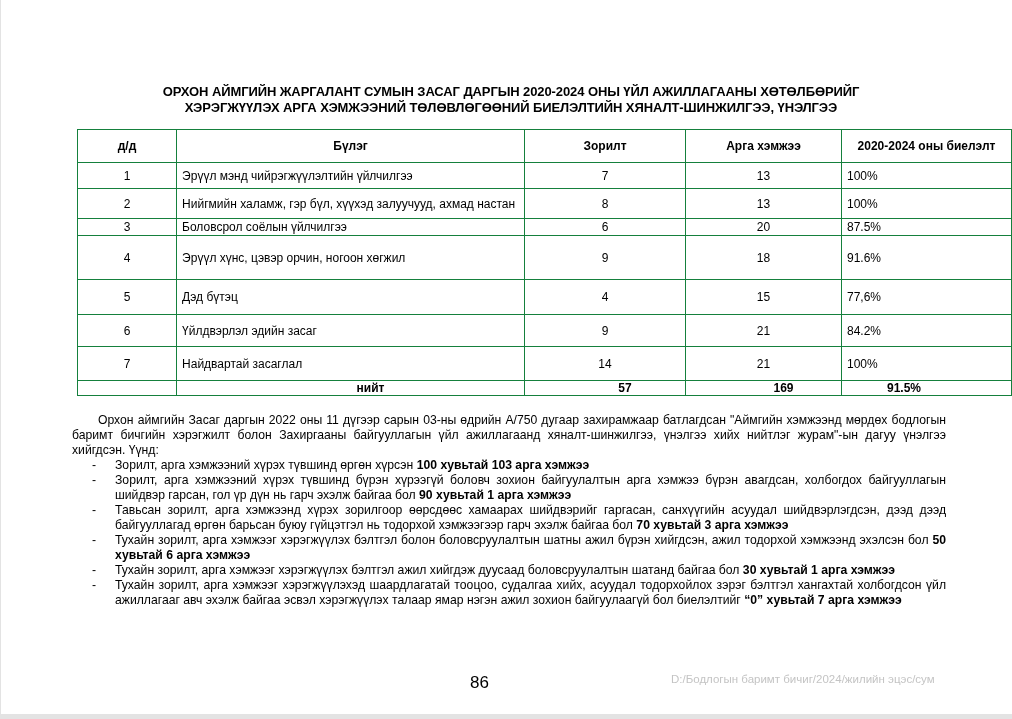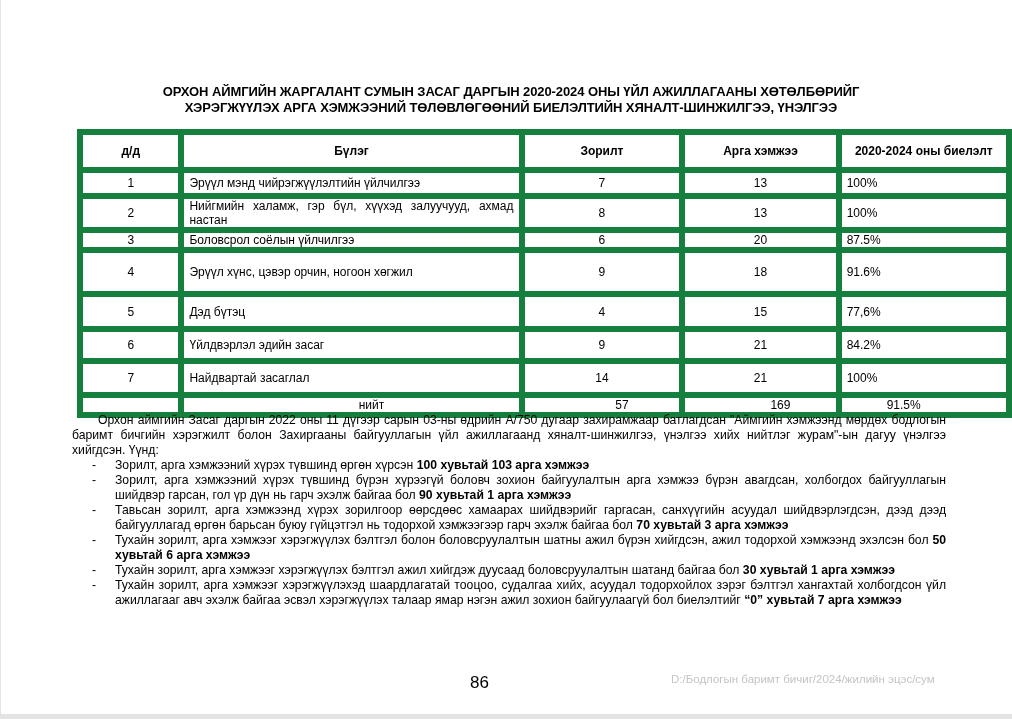--- a/index.html
+++ b/index.html
@@ -36,37 +36,37 @@
     }
     .title div { white-space: nowrap; }
     table.main {
       position: absolute;
       left: 76px;
       top: 129px;
       border-collapse: collapse;
       font-size: 12px;
     }
     table.main td, table.main th {
-      border: 6px solid #15803d;
+      border: 1px solid #15803d;
       padding: 0 5px;
       vertical-align: middle;
       line-height: 14px;
     }
     table.main th {
       font-weight: bold;
       font-size: 12px;
       text-align: center;
       height: 32px;
     }
     .c-num { width: 60px; text-align: center; }
     .c-sec { width: 355px; text-align: justify; }
     .c-goal { width: 134px; text-align: center; }
     .c-meas { width: 126px; text-align: center; }
     .c-pct { width: 140px; text-align: left; }
-    tr.total td { font-weight: normal; height: 14px; padding-left: 45px; }
+    tr.total td { font-weight: bold; height: 14px; padding-left: 45px; }
     .body-text {
       position: absolute;
       left: 71px;
       top: 413px;
       width: 874px;
       font-size: 12.2px;
       line-height: 15px;
       text-align: justify;
     }
     .body-text p {

